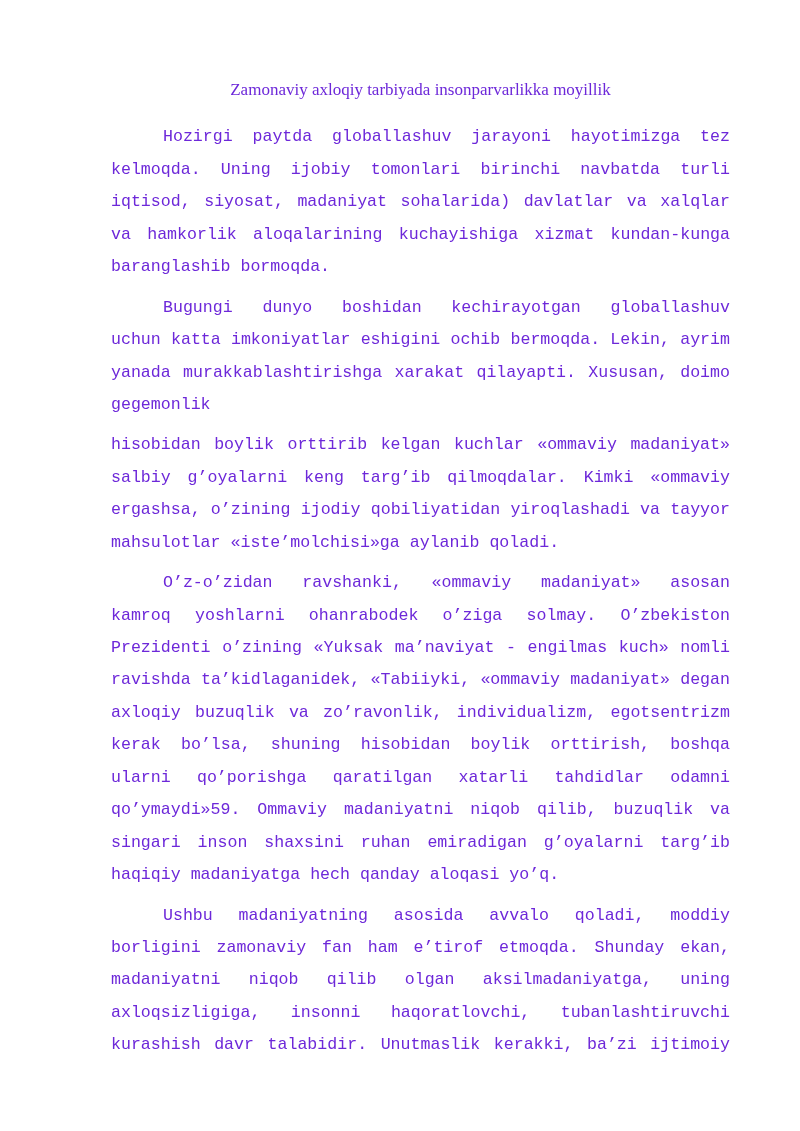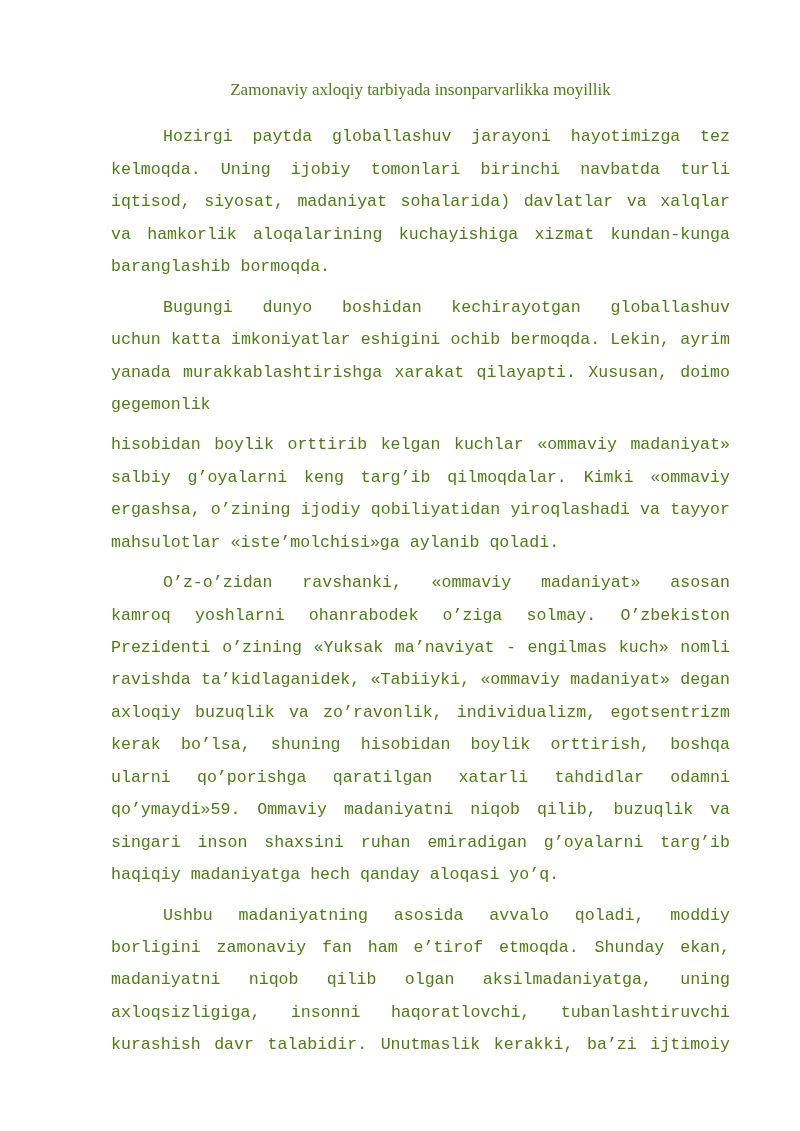--- a/index.html
+++ b/index.html
@@ -13,21 +13,21 @@
     overflow: hidden;
     position: relative;
   }
   .page {
     position: absolute;
     left: 0; top: 0;
     width: 800px;
     height: 1131px;
     background: #ffffff;
     font-family: "Liberation Serif", "DejaVu Serif", serif;
-    color: #4d7c0f;
+    color: #6d28d9;
   }
   .content {
     position: absolute;
     left: 103px;
     top: 74px;
     width: 635px;
   }
   .title {
     font-size: 17px;
     line-height: 32.45px;

